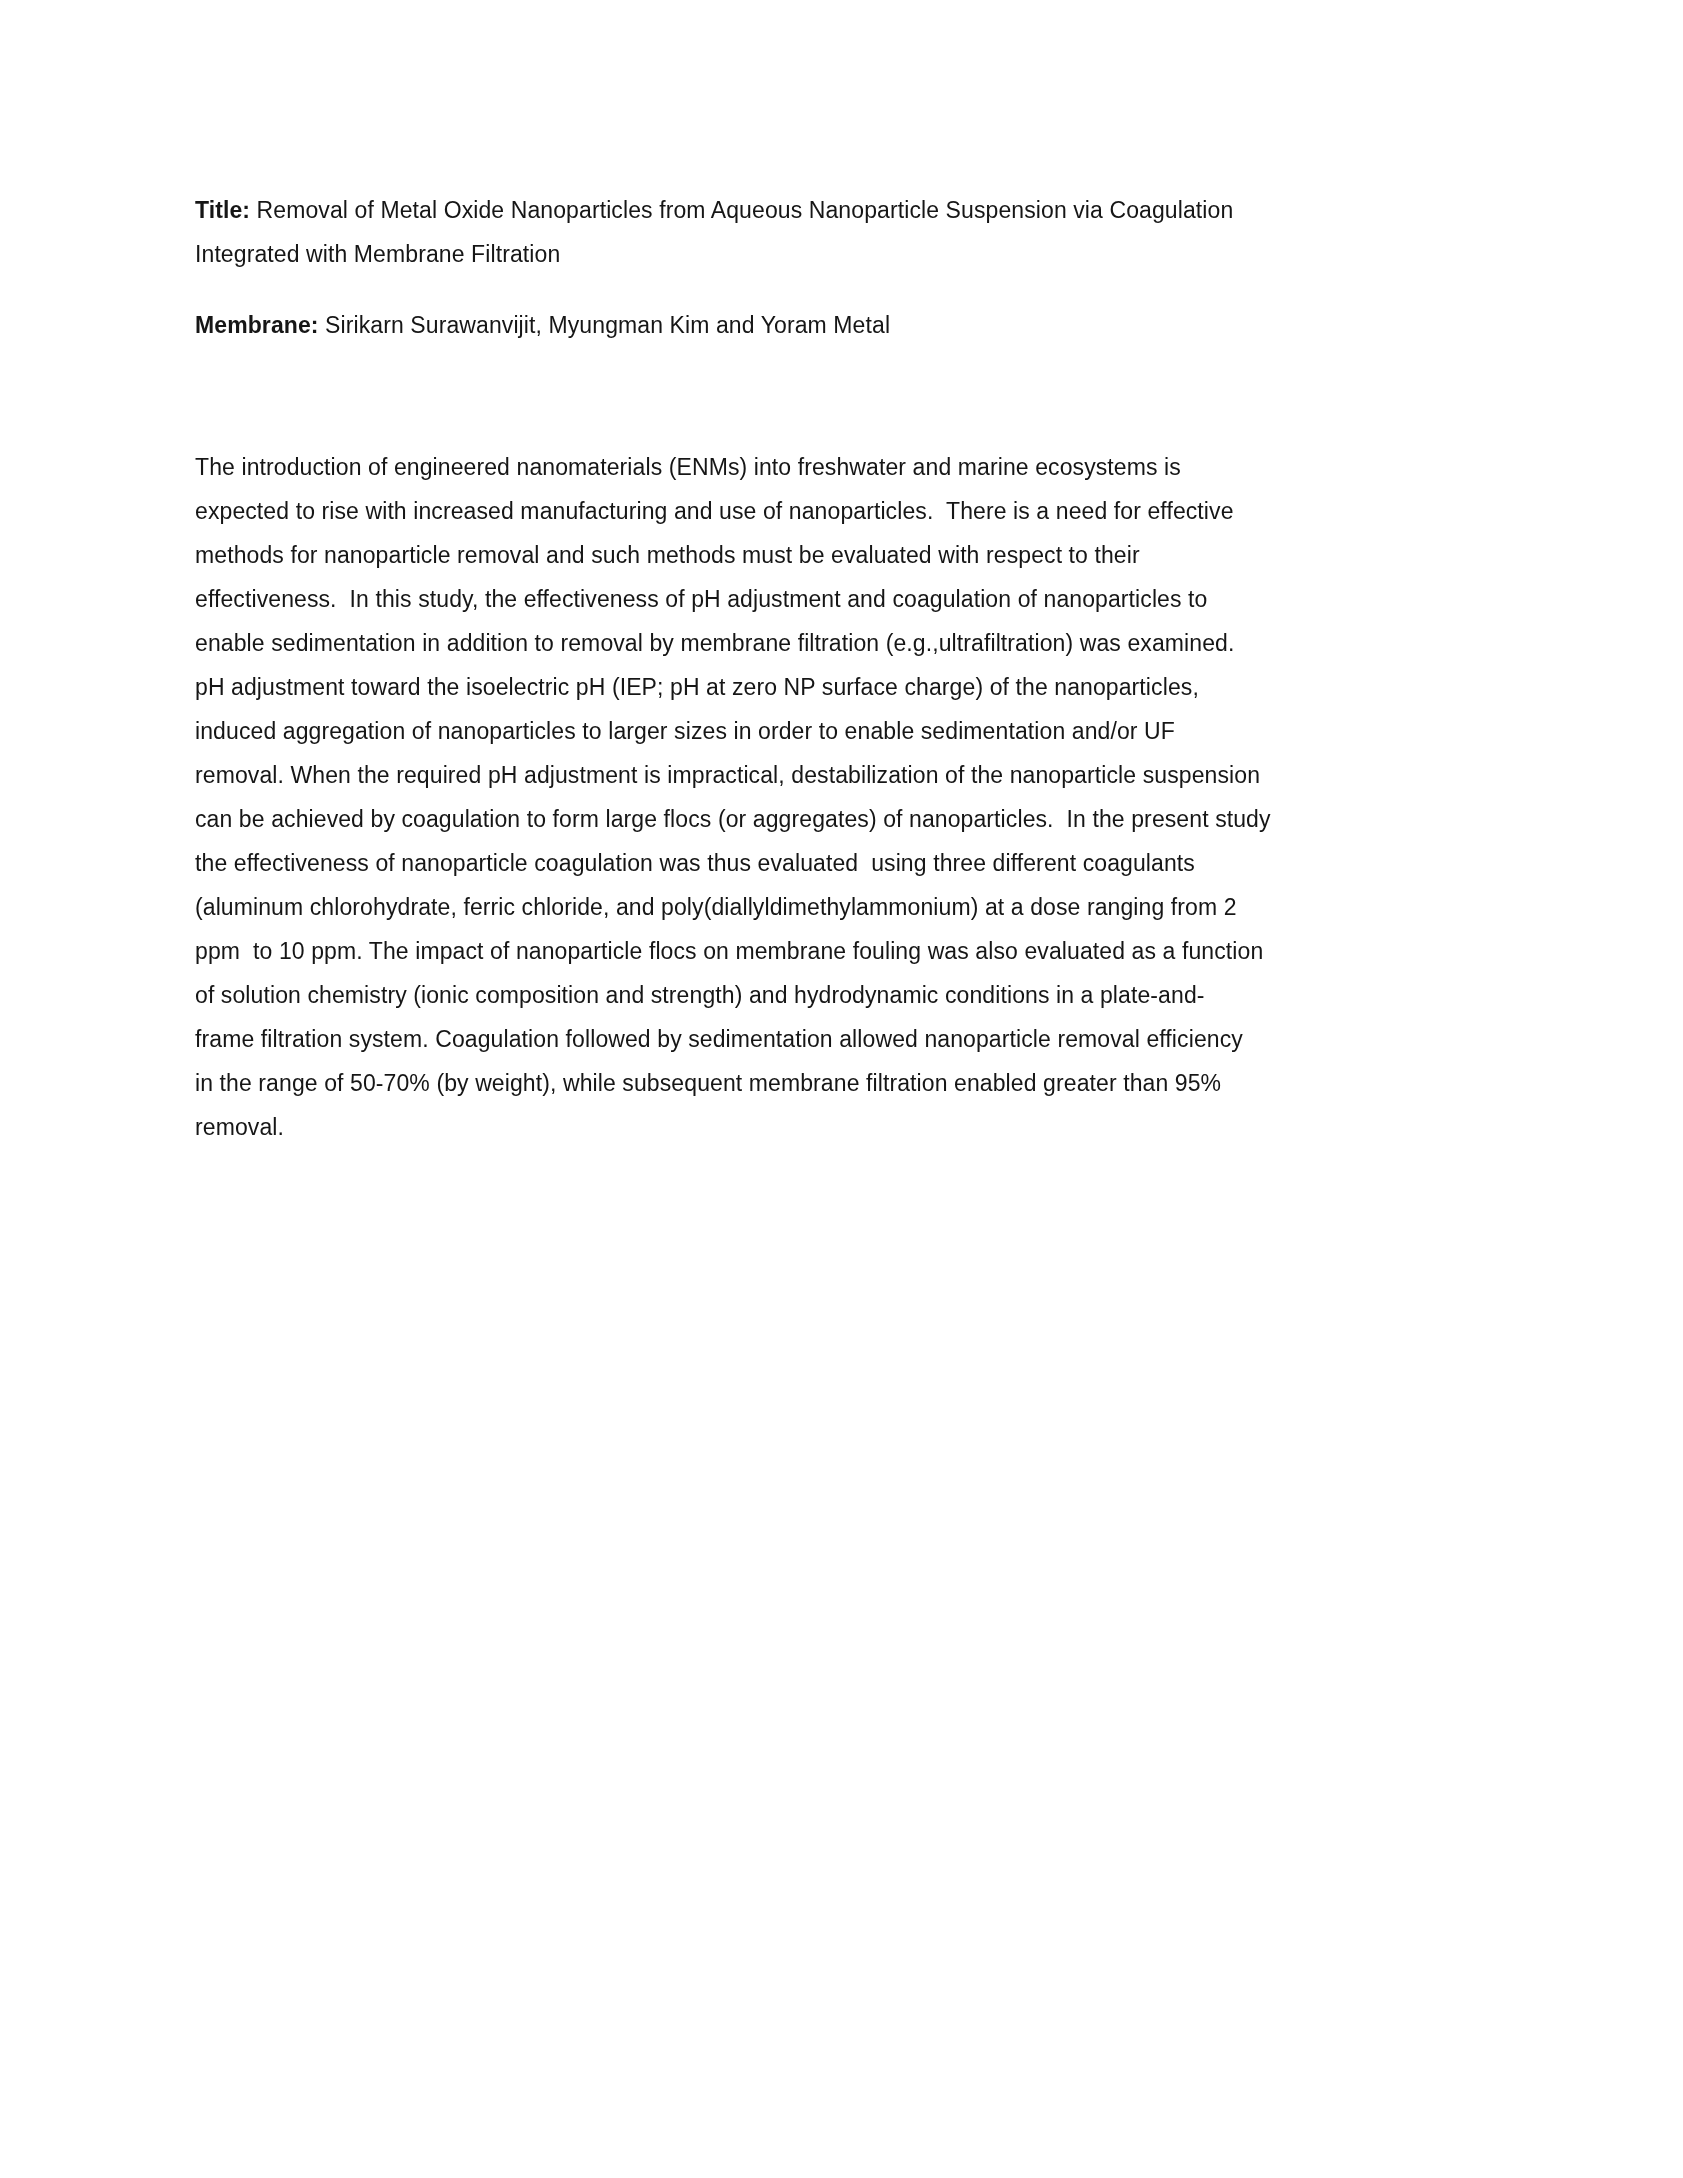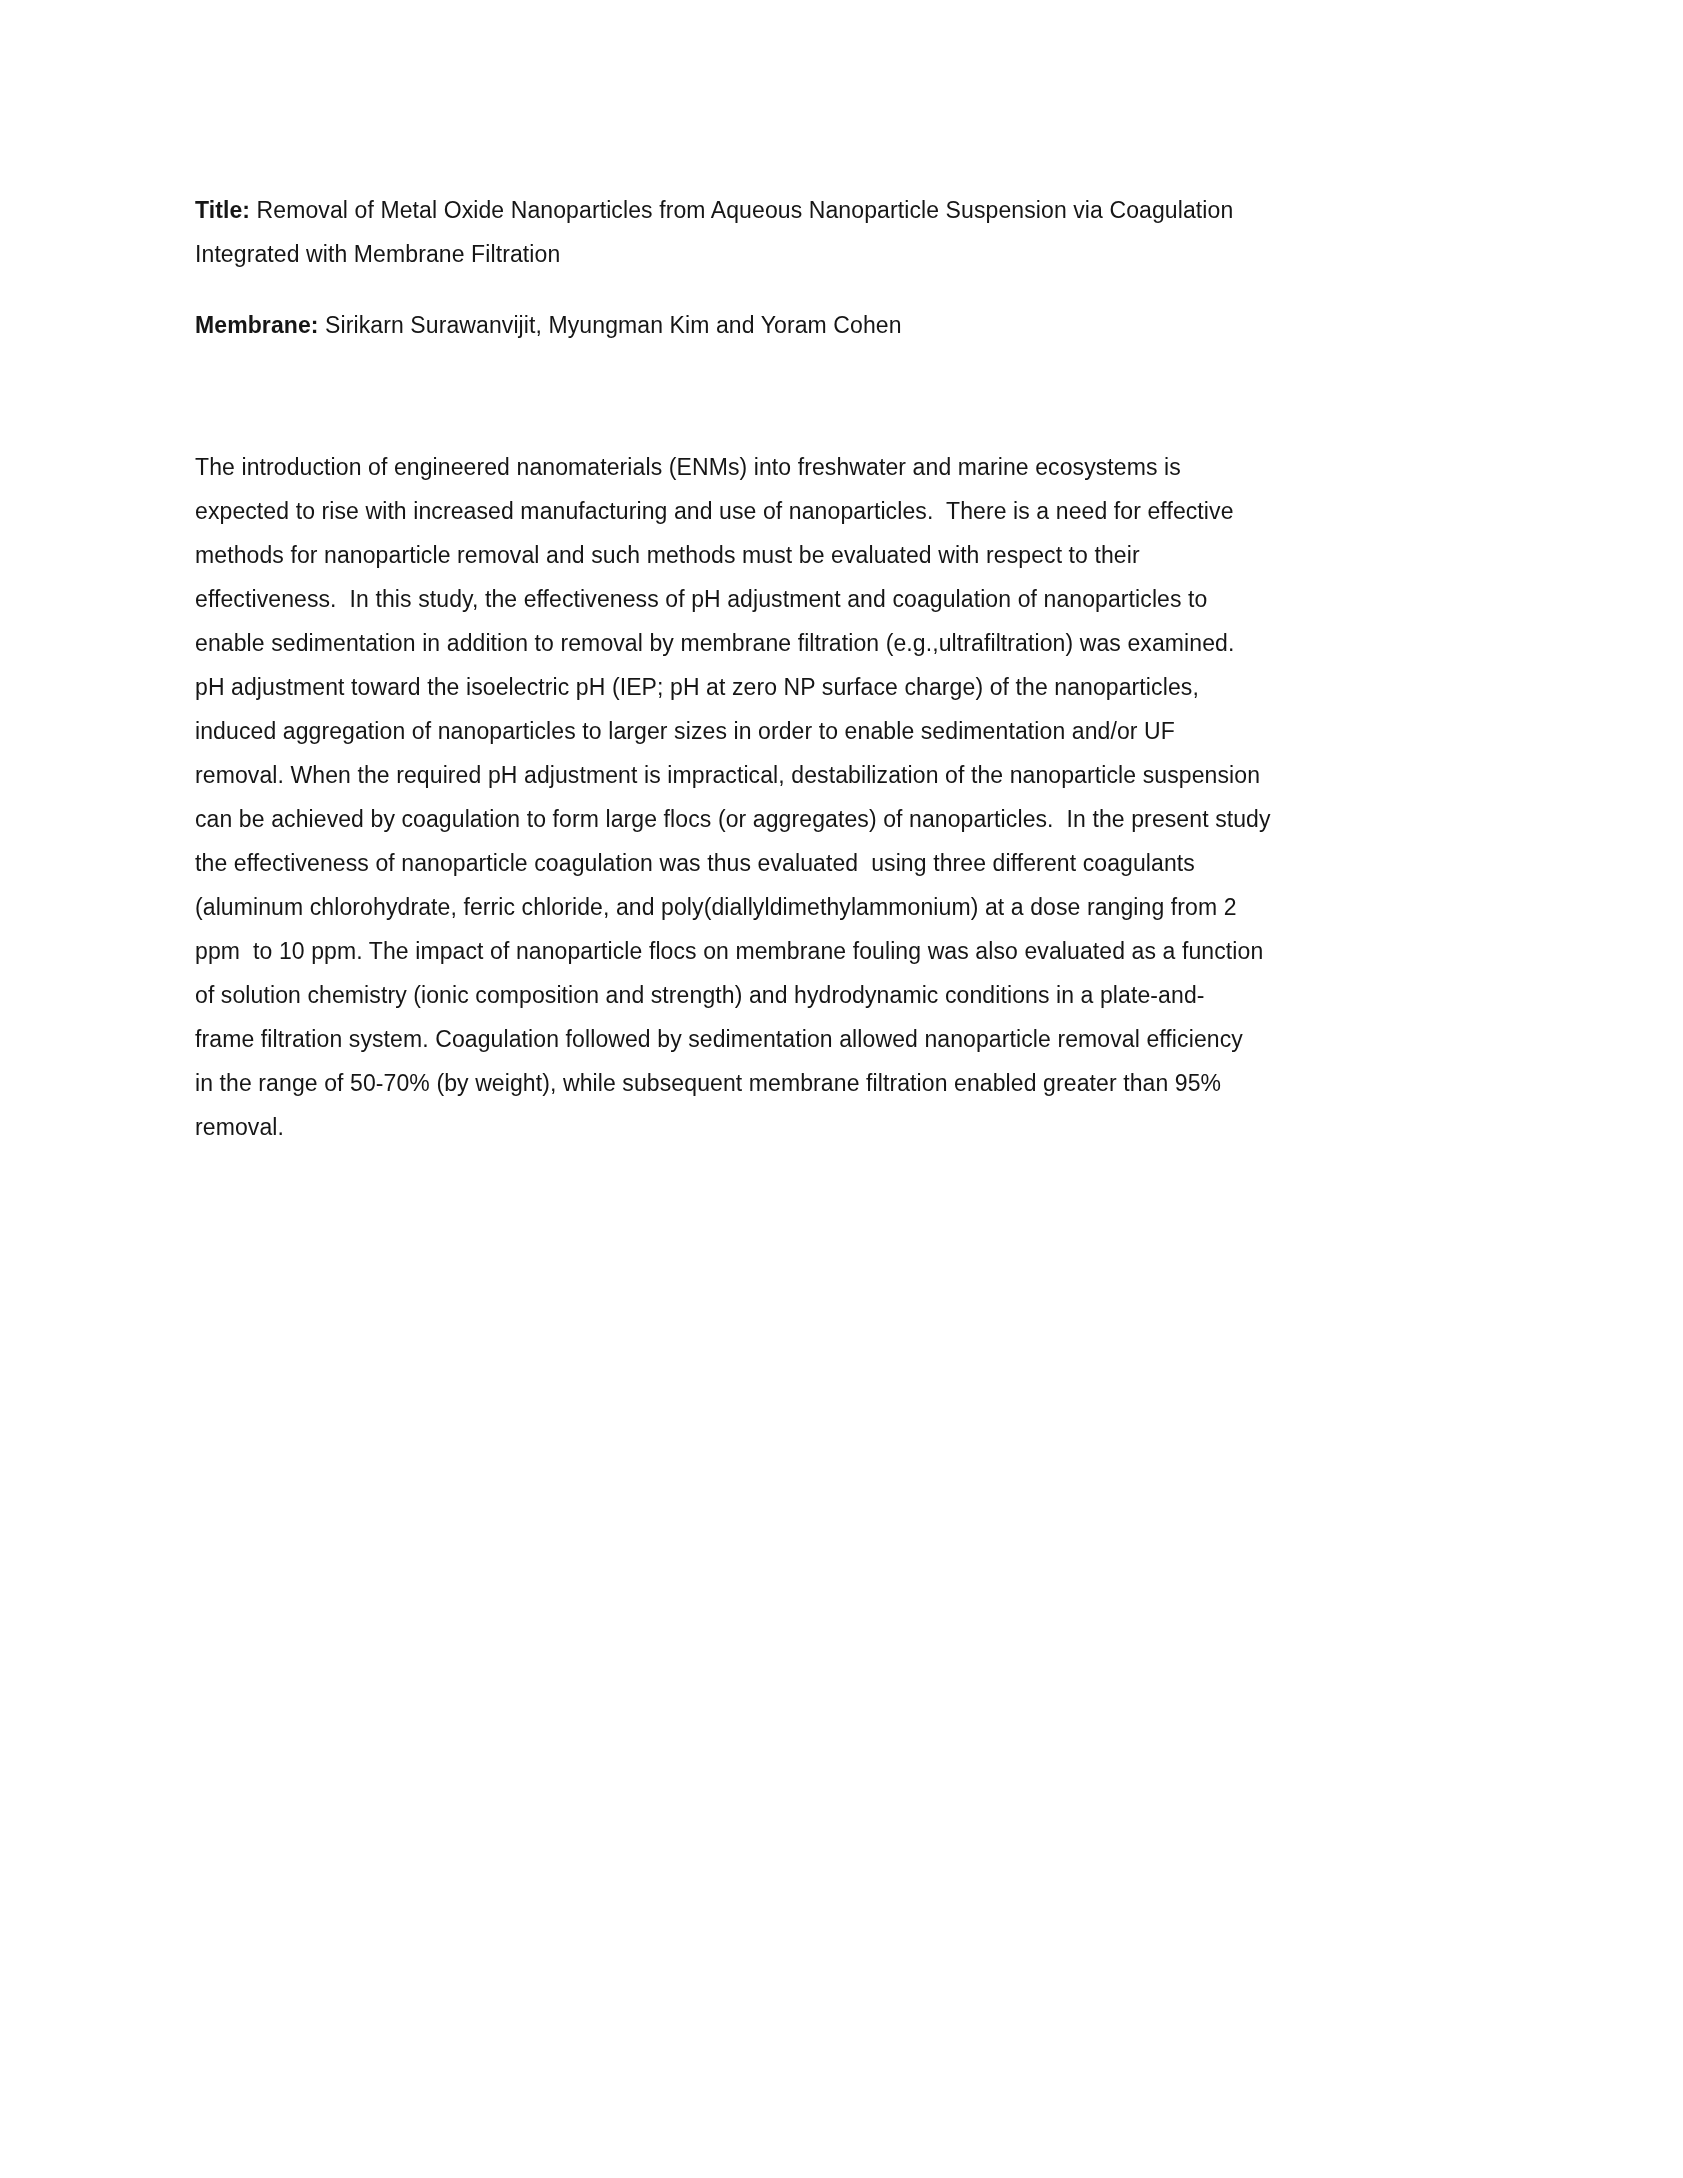--- a/index.html
+++ b/index.html
@@ -40,21 +40,21 @@
 </style>
 </head>
 <body>
 
 <div class="page">
   <div class="content">
 
     <p class="para"><strong>Title:</strong><span> Removal of Metal Oxide Nanoparticles from Aqueous Nanoparticle Suspension via Coagulation
 Integrated with Membrane Filtration</span></p>
 
-    <p class="para"><strong>Membrane:</strong><span> Sirikarn Surawanvijit, Myungman Kim and Yoram Cohen</span></p>
+    <p class="para"><strong>Membrane:</strong><span> Sirikarn Surawanvijit, Myungman Kim and Yoram Metal</span></p>
 
     <div class="spacer-paragraph"></div>
 
     <p class="abstract"><span>The introduction of engineered nanomaterials (ENMs) into freshwater and marine ecosystems is
 expected to rise with increased manufacturing and use of nanoparticles.  There is a need for effective
 methods for nanoparticle removal and such methods must be evaluated with respect to their
 effectiveness.  In this study, the effectiveness of pH adjustment and coagulation of nanoparticles to
 enable sedimentation in addition to removal by membrane filtration (e.g.,ultrafiltration) was examined.
 pH adjustment toward the isoelectric pH (IEP; pH at zero NP surface charge) of the nanoparticles,
 induced aggregation of nanoparticles to larger sizes in order to enable sedimentation and/or UF

